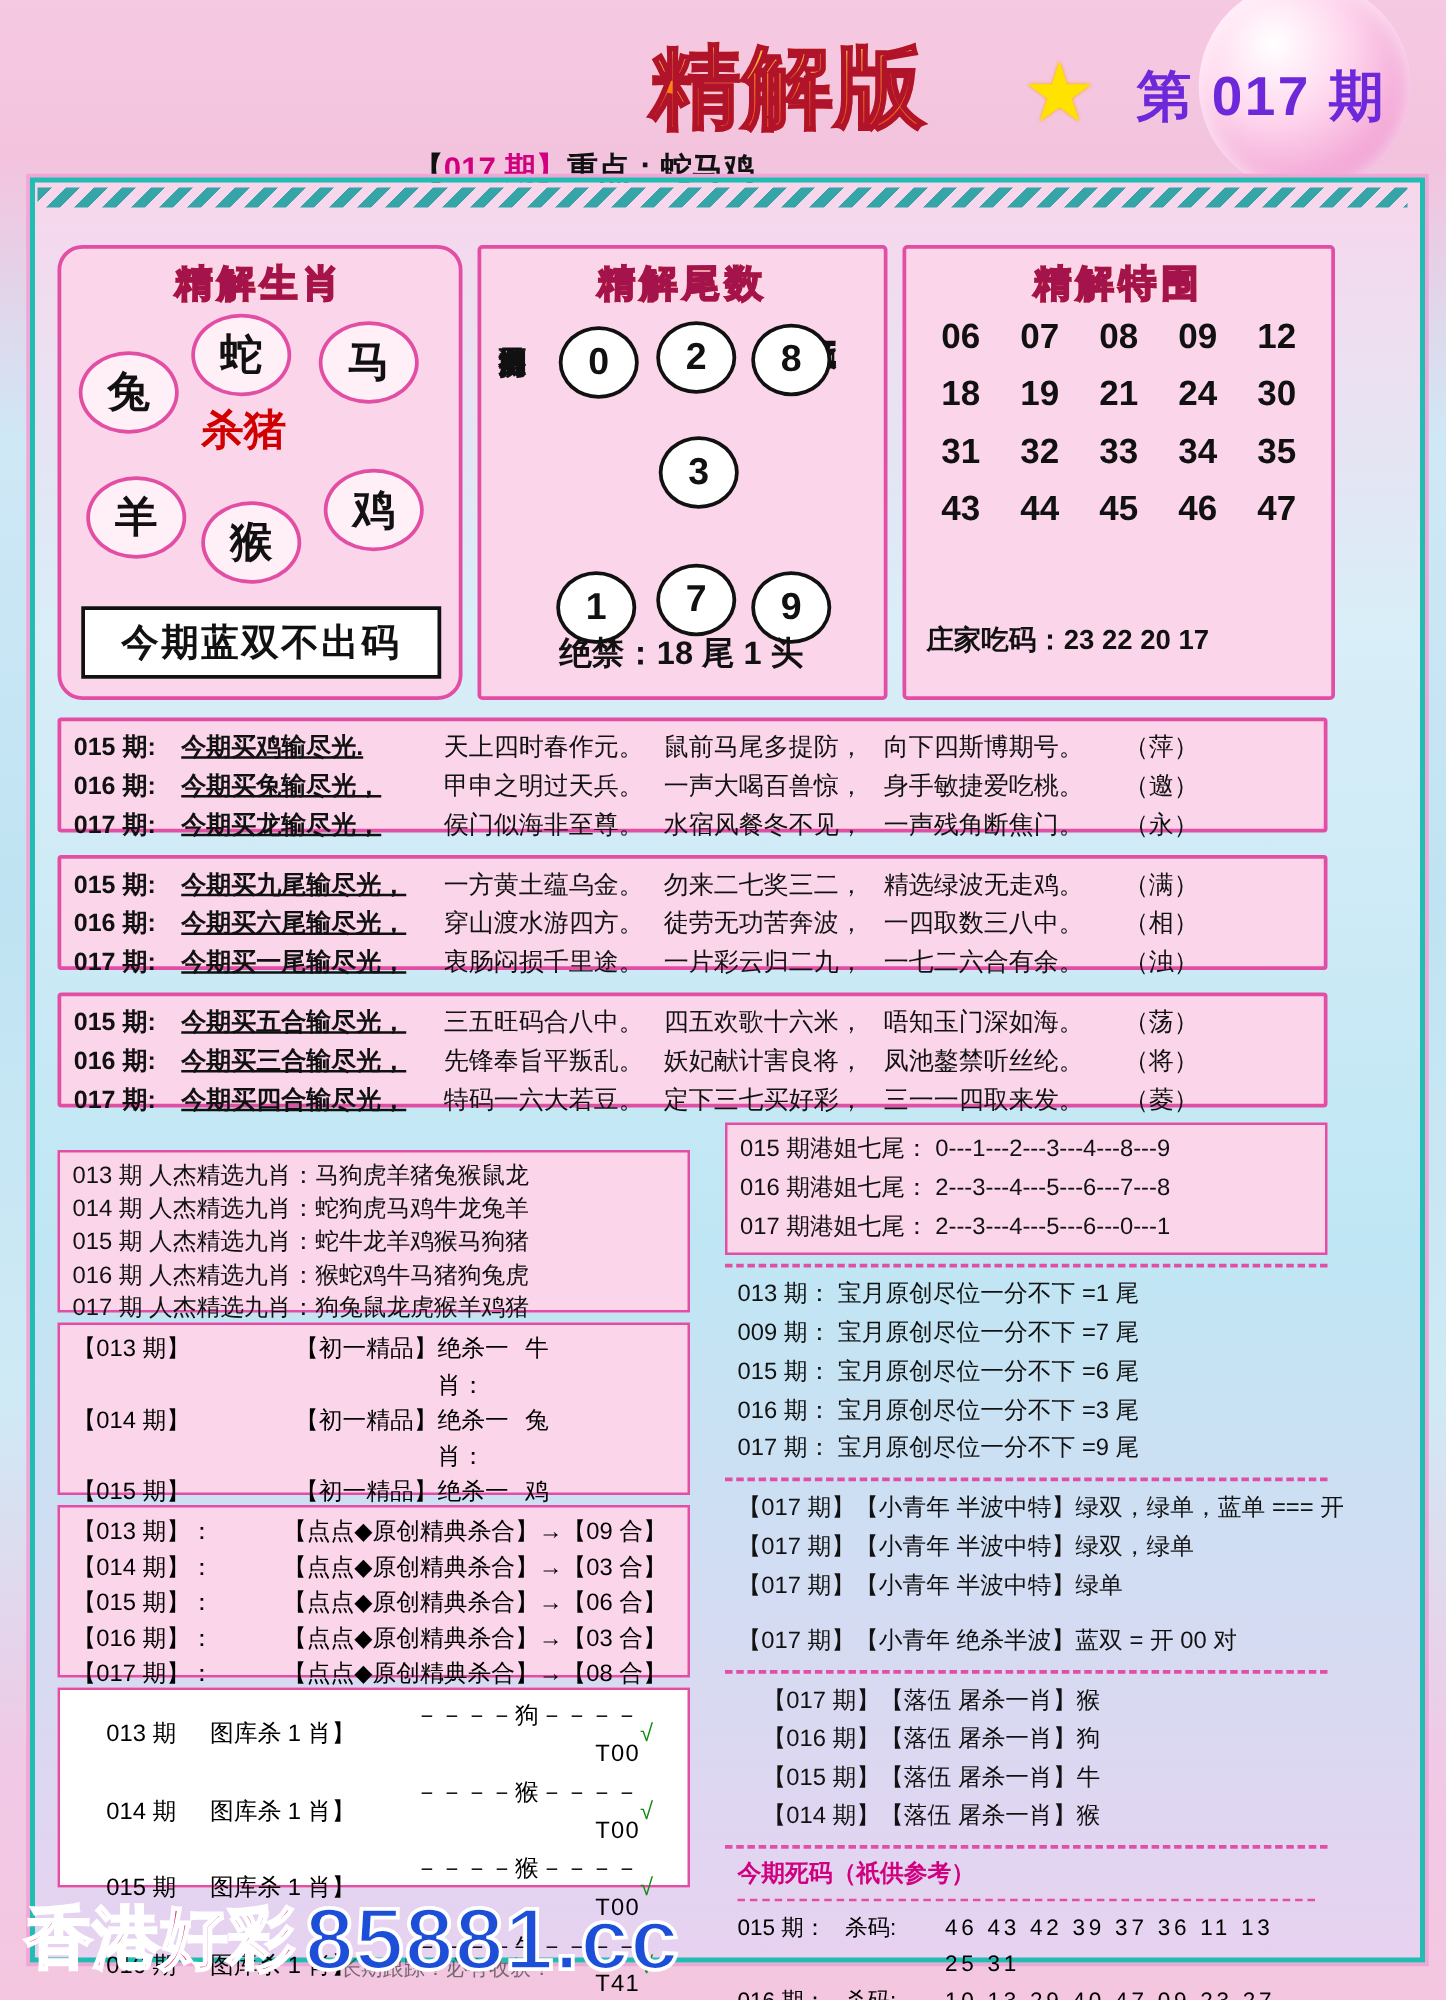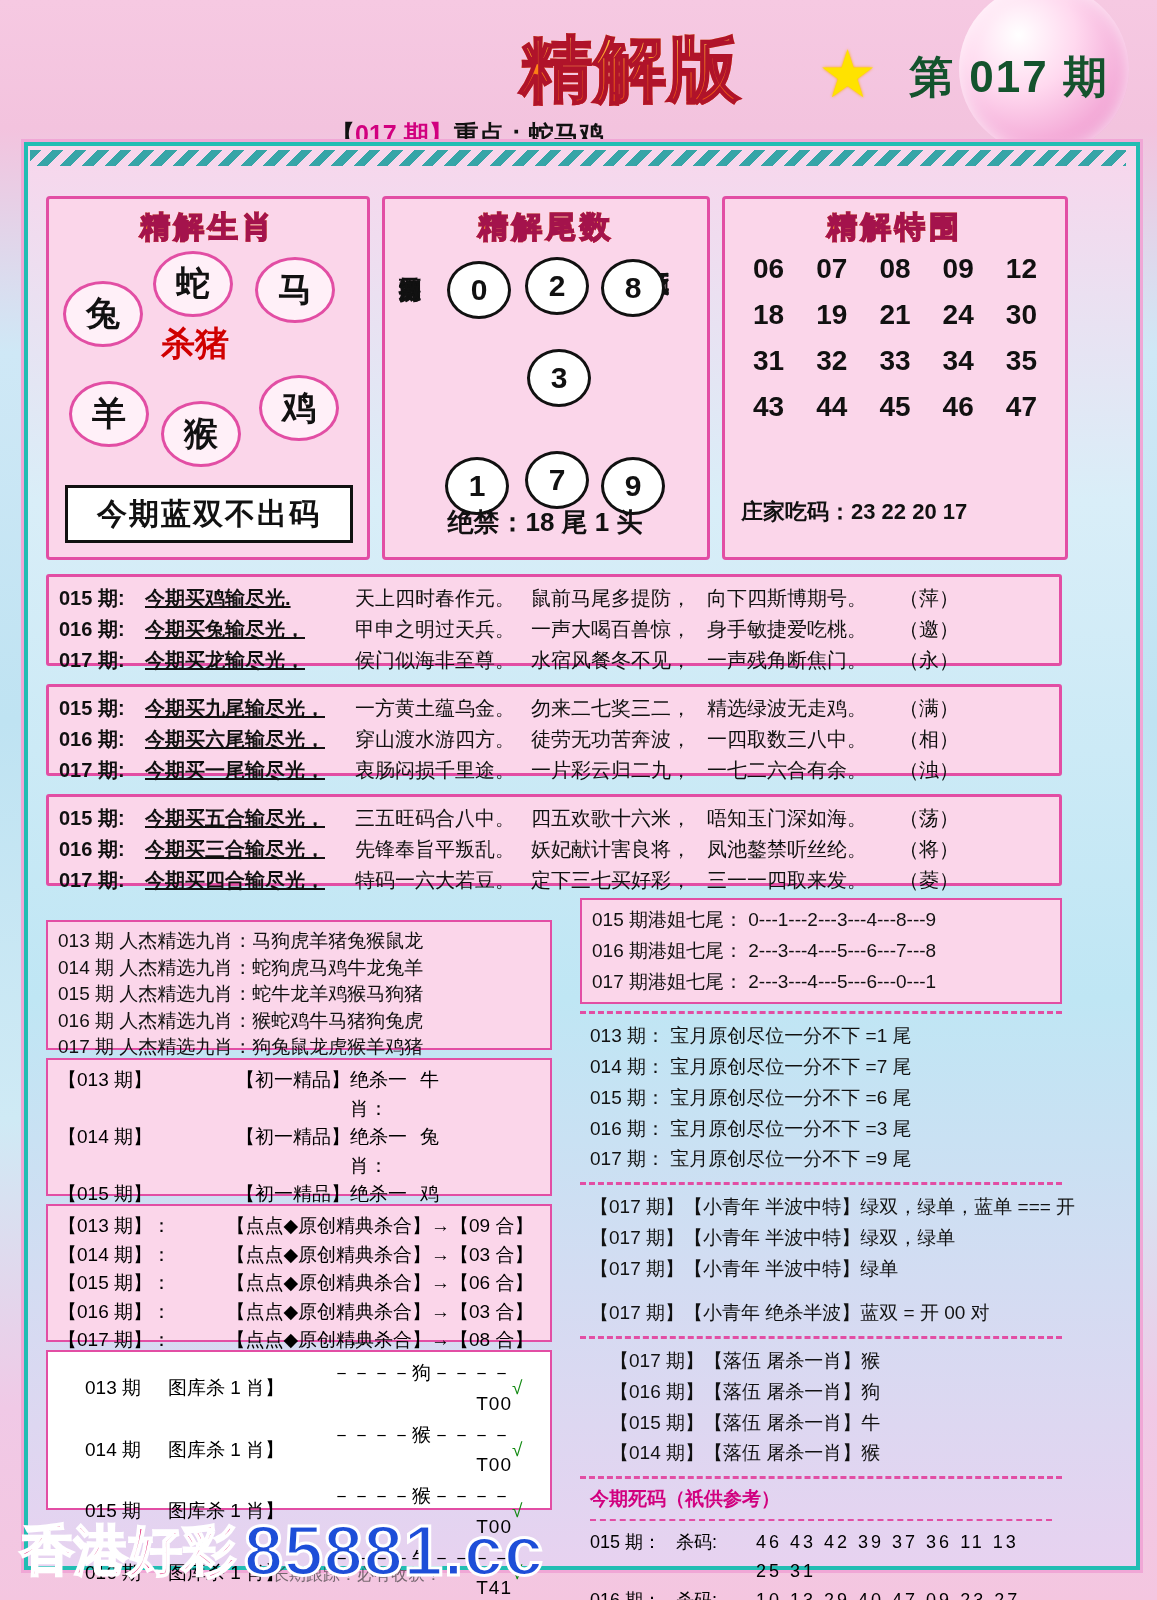--- a/index.html
+++ b/index.html
@@ -19,39 +19,39 @@
     font-family:"DejaVu Sans",sans-serif;
     background:linear-gradient(180deg,#ffe96a 0%,#ff8b17 45%,#e02f10 100%);
     -webkit-background-clip:text;background-clip:text;color:transparent;
     -webkit-text-stroke:2px #b0132a;
     letter-spacing:2px;
   }
   .hdr-star{position:absolute;left:818px;top:36px;font-size:66px;color:#ffe200;text-shadow:0 0 3px #ffa200;}
   .hdr-ball{position:absolute;right:28px;top:-16px;width:170px;height:170px;border-radius:50%;
     background:radial-gradient(circle at 35% 30%,#ffffff 0%,#ffd9ef 35%,#f3a7d6 70%,#e07cc0 100%);
     box-shadow:inset 0 0 18px rgba(255,255,255,.8);}
-  .hdr-issue{position:absolute;right:48px;top:48px;font-size:44px;font-weight:bold;color:#14532d;letter-spacing:2px;}
+  .hdr-issue{position:absolute;right:48px;top:48px;font-size:44px;font-weight:bold;color:#6d28d9;letter-spacing:2px;}
   .hdr-sub{position:absolute;left:330px;top:118px;font-size:25px;font-weight:bold;color:#111;}
   .hdr-sub .num{color:#d1007f;}
 
   
   .frame{position:absolute;left:24px;top:142px;width:1108px;height:1420px;
     background:linear-gradient(180deg,#f8d6ec 0%,#d9eef8 25%,#bfe6f4 60%,#e7d2f0 100%);
     border:4px solid #21bdb3;box-shadow:0 0 0 3px #f0a7d6;}
   .zig{position:absolute;left:30px;top:150px;width:1096px;height:16px;
      background:repeating-linear-gradient(135deg,#149c9b 0 8px,transparent 8px 16px);opacity:.85;}
 
   .box{position:absolute;border:3px solid #e24ea4;background:#fbd6ea;border-radius:4px;}
   .box-title{text-align:center;font-size:30px;font-weight:bold;letter-spacing:4px;
     background:linear-gradient(180deg,#ffe36b,#ff8a1f 55%,#e33b14);
     -webkit-background-clip:text;background-clip:text;color:transparent;
     -webkit-text-stroke:1.5px #a4134c;}
 
   
-  #zodiac{left:46px;top:196px;width:318px;height:358px;}
+  #zodiac{left:46px;top:196px;width:318px;height:358px;border-radius:20px;}
   .zbub{position:absolute;width:74px;height:60px;border-radius:50%;border:3px solid #e24ea4;background:#fff0f8;
     display:flex;align-items:center;justify-content:center;font-size:34px;font-weight:bold;color:#111;}
   .zkill{position:absolute;font-size:34px;font-weight:bold;color:#d00000;}
   .zbanner{position:absolute;left:16px;top:286px;width:282px;height:52px;border:3px solid #111;background:#fff;
     display:flex;align-items:center;justify-content:center;font-size:30px;font-weight:bold;color:#111;letter-spacing:2px;}
 
   
   #tail{left:382px;top:196px;width:322px;height:358px;}
   .tbub{position:absolute;width:58px;height:52px;border-radius:50%;border:3px solid #111;background:#fff;
     display:flex;align-items:center;justify-content:center;font-size:30px;font-weight:bold;color:#111;}
@@ -369,21 +369,21 @@
   <div class="rbox" id="r1">
     <div style="border:2px solid #e24ea4;background:#fbd6ea;padding:5px 10px;">
       <div class="rrow">015 期港姐七尾： 0---1---2---3---4---8---9</div>
       <div class="rrow">016 期港姐七尾： 2---3---4---5---6---7---8</div>
       <div class="rrow">017 期港姐七尾： 2---3---4---5---6---0---1</div>
     </div>
 
     <div class="dashrule"></div>
     <div style="padding:0 10px;">
       <div class="rrow">013 期：   宝月原创尽位一分不下 =1 尾</div>
-      <div class="rrow">014 期：   宝月原创尽位一分不下 =7 尾</div>
+      <div class="rrow">009 期：   宝月原创尽位一分不下 =7 尾</div>
       <div class="rrow">015 期：   宝月原创尽位一分不下 =6 尾</div>
       <div class="rrow">016 期：   宝月原创尽位一分不下 =3 尾</div>
       <div class="rrow">017 期：   宝月原创尽位一分不下 =9 尾</div>
     </div>
     <div class="dashrule"></div>
 
     <div style="padding:0 10px;">
       <div class="rrow">【017 期】【小青年  半波中特】绿双，绿单，蓝单 === 开</div>
       <div class="rrow">【017 期】【小青年  半波中特】绿双，绿单</div>
       <div class="rrow">【017 期】【小青年  半波中特】绿单</div>

